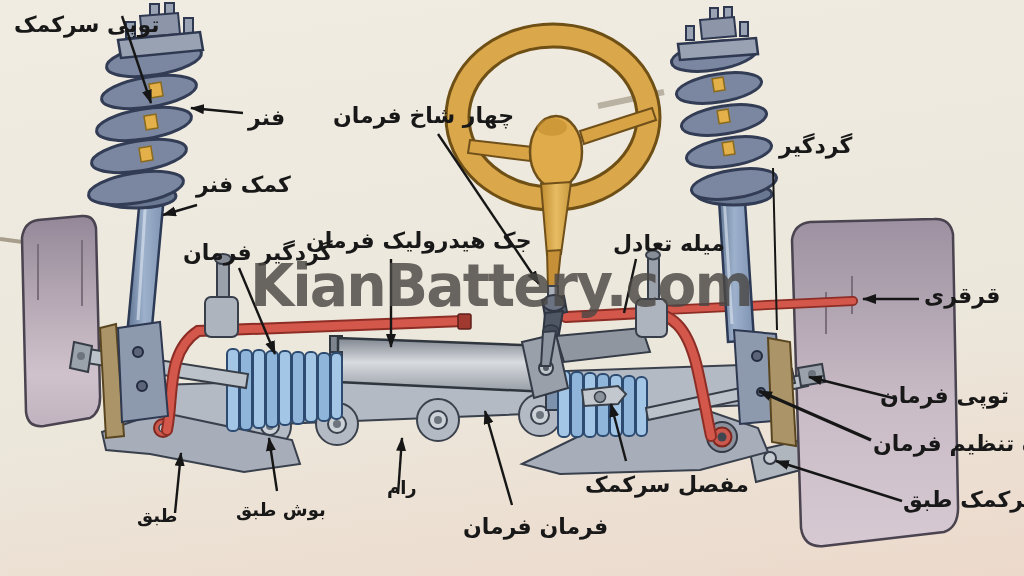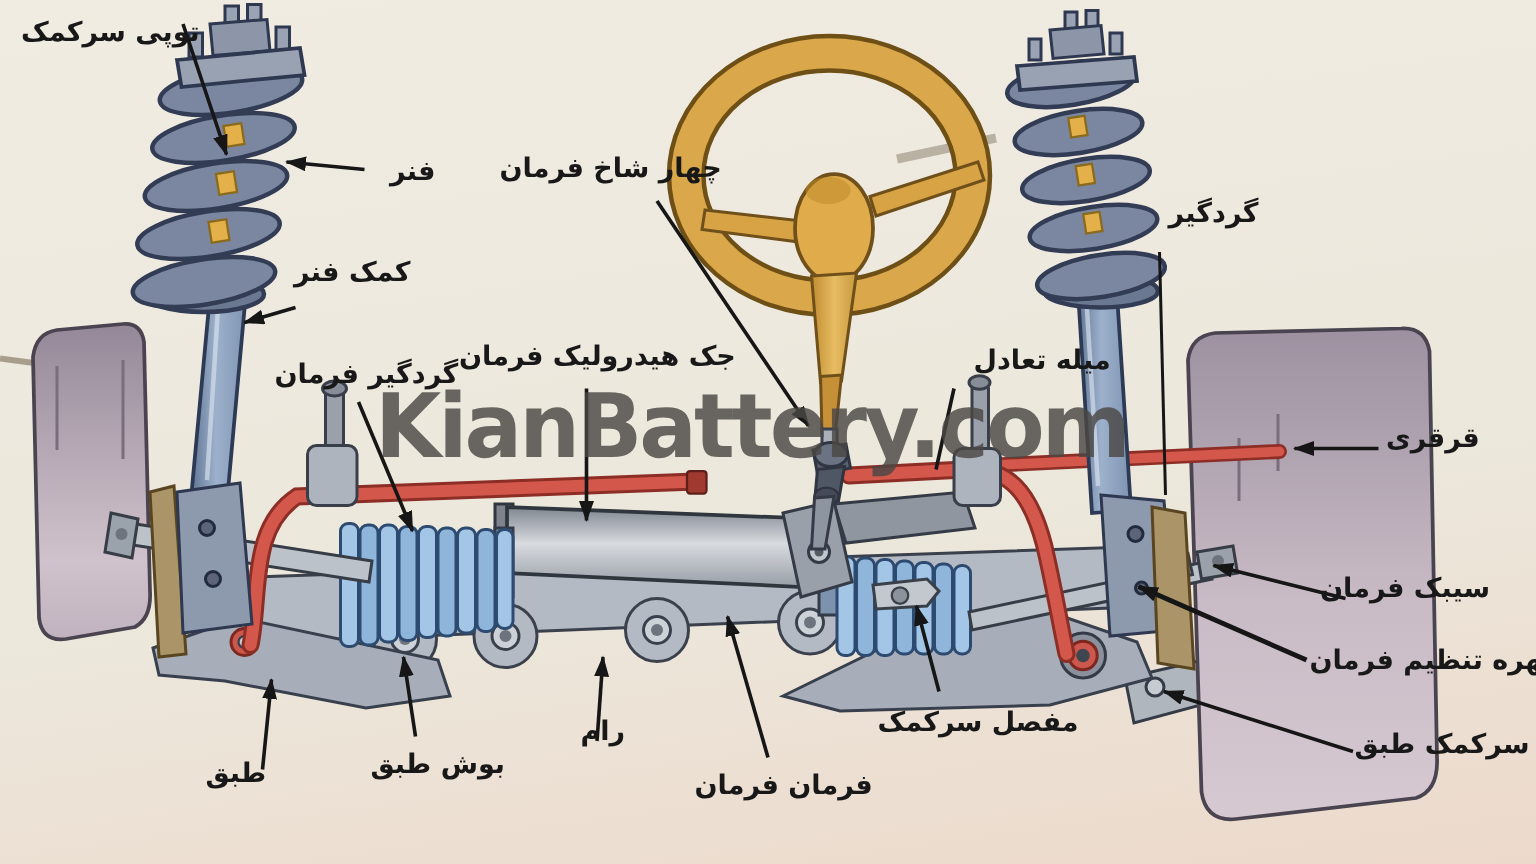--- a/index.html
+++ b/index.html
@@ -1,20 +1,20 @@
 <!DOCTYPE html>
 <html><head>
 <meta charset="utf-8">
 <style>
   html,body{margin:0;padding:0;background:#888;}
   .stage{position:relative;width:1024px;height:576px;overflow:hidden;
          background:linear-gradient(172deg,#f1ece2 0%,#ece7db 62%,#ecd9cb 100%);
          font-family:"DejaVu Sans",sans-serif;}
   .stage svg{position:absolute;left:0;top:0;}
-  .lbl{position:absolute;font-weight:bold;font-size:18px;color:#181818;
+  .lbl{position:absolute;font-weight:bold;font-size:22px;color:#181818;
        white-space:nowrap;direction:rtl;line-height:1.15;}
   .lbl.big{font-size:18px;}
   .watermark{position:absolute;left:250px;top:252px;font-weight:800;font-size:57px;
              letter-spacing:-2px;color:#4b4845;opacity:.82;white-space:nowrap;
              font-family:"DejaVu Sans",sans-serif;transform:scaleY(1.04);}
 </style>
 </head>
 <body>
 
 <div class="stage">
@@ -269,32 +269,32 @@
     <line x1="902" y1="501" x2="776" y2="461" marker-end="url(#ah)"></line>
     <line x1="175" y1="513" x2="181" y2="453" marker-end="url(#ah)"></line>
     <line x1="277" y1="491" x2="269" y2="438" marker-end="url(#ah)"></line>
     <line x1="398" y1="494" x2="402" y2="438" marker-end="url(#ah)"></line>
     <line x1="512" y1="505" x2="485" y2="411" marker-end="url(#ah)"></line>
     <line x1="626" y1="461" x2="611" y2="404" marker-end="url(#ah)"></line>
   </g>
 </svg>
 
 <div class="lbl" style="left:14px;top:12px">توپی سرکمک</div>
-<div class="lbl" style="left:260px;top:105px">فنر</div>
+<div class="lbl" style="left:248px;top:105px">فنر</div>
 <div class="lbl" style="left:196px;top:172px">کمک فنر</div>
 <div class="lbl" style="left:183px;top:240px">گردگیر فرمان</div>
 <div class="lbl" style="left:333px;top:103px">چهار شاخ فرمان</div>
 <div class="lbl" style="left:306px;top:228px">جک هیدرولیک فرمان</div>
-<div class="lbl" style="left:649px;top:231px">میله تعادل</div>
+<div class="lbl" style="left:613px;top:231px">میله تعادل</div>
 <div class="lbl" style="left:779px;top:133px">گردگیر</div>
 <div class="lbl" style="left:924px;top:283px">قرقری</div>
-<div class="lbl" style="left:880px;top:383px">سیبک فرمان</div>
+<div class="lbl" style="left:880px;top:383px">توپی فرمان</div>
 <div class="lbl" style="left:873px;top:431px">مهره تنظیم فرمان</div>
 <div class="lbl" style="left:903px;top:487px">سرکمک طبق</div>
 <div class="lbl big" style="left:137px;top:506px">طبق</div>
-<div class="lbl big" style="left:247px;top:500px">بوش طبق</div>
+<div class="lbl big" style="left:236px;top:500px">بوش طبق</div>
 <div class="lbl big" style="left:387px;top:478px">رام</div>
 <div class="lbl" style="left:463px;top:514px">فرمان فرمان</div>
 <div class="lbl" style="left:585px;top:472px">مفصل سرکمک</div>
 
 <div class="watermark">KianBattery.com</div>
 
 </div>
 
 </body></html>

